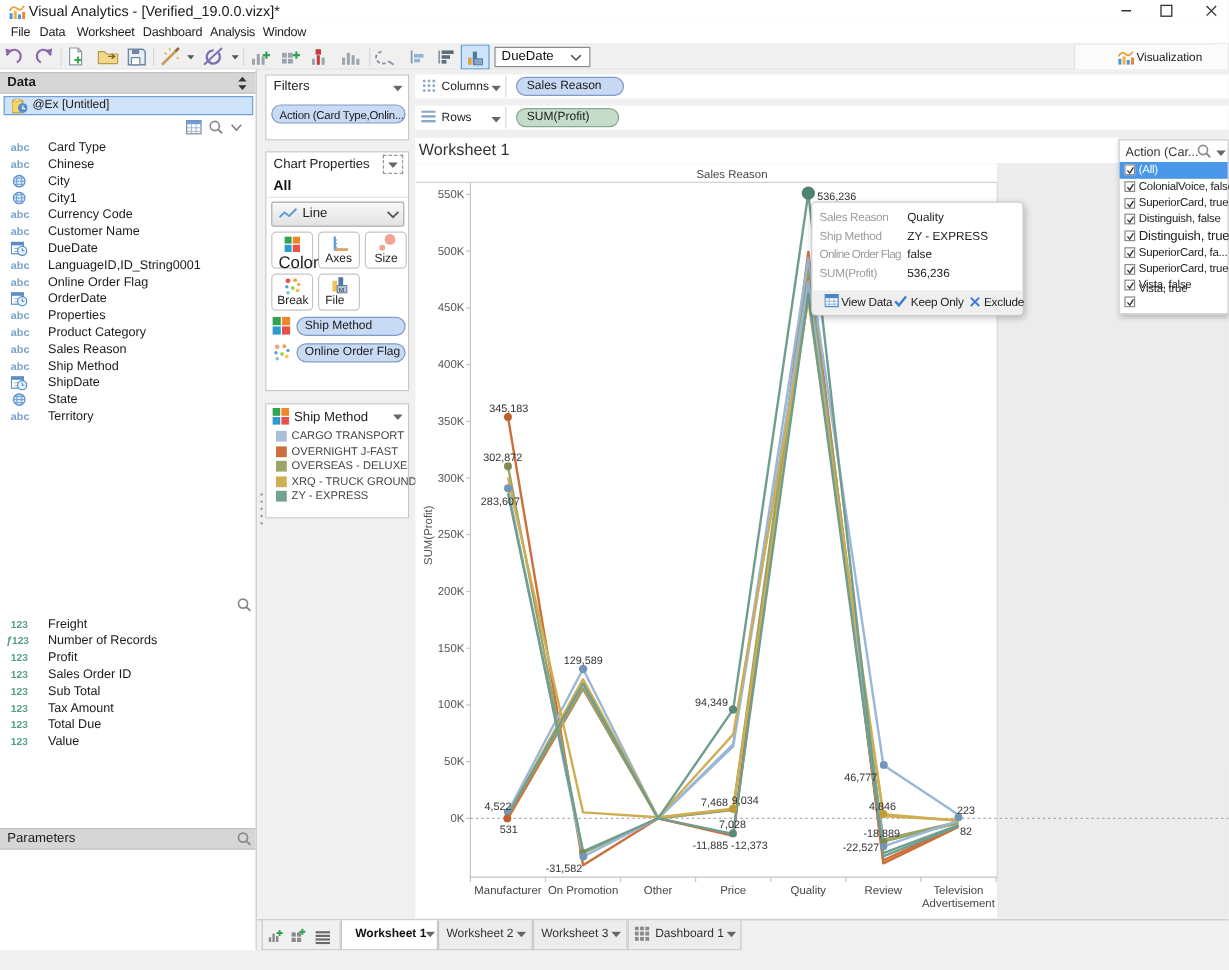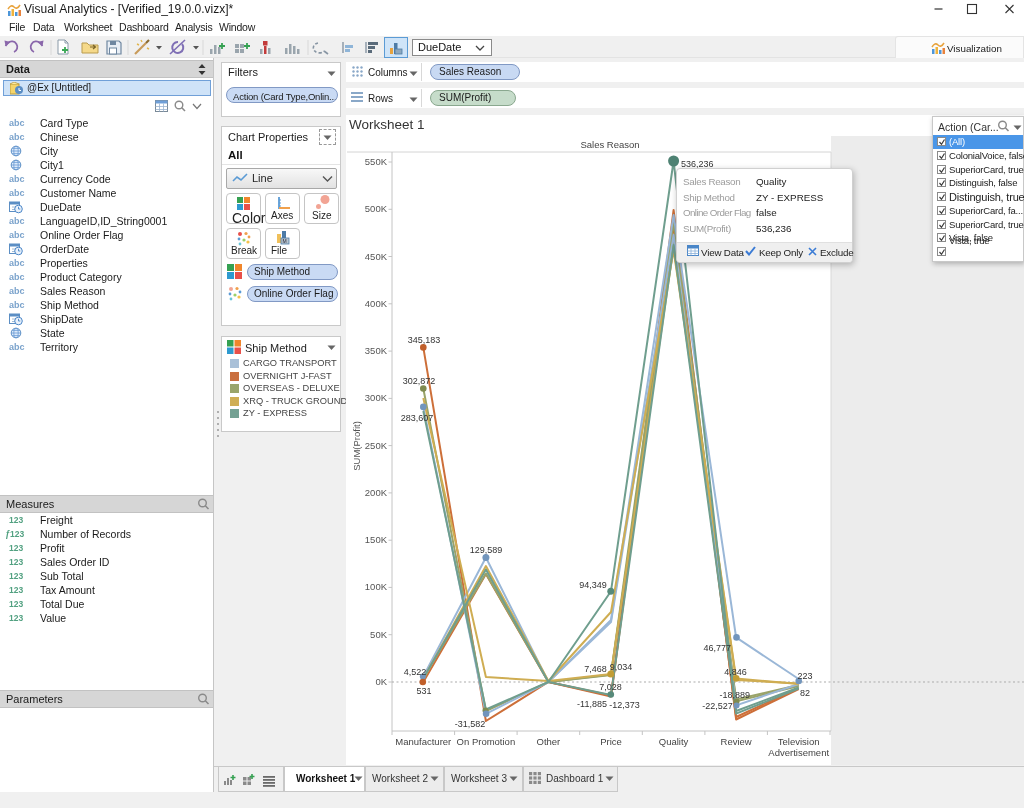--- a/index.html
+++ b/index.html
@@ -263,23 +263,20 @@
           <ellipse cx="6" cy="6" rx="2.2" ry="4.8" fill="none" stroke="#6a9bd4" stroke-width="0.8"></ellipse>
           <path d="M1.2 6 h9.6 M2.2 3.4 h7.6 M2.2 8.6 h7.6" stroke="#6a9bd4" stroke-width="0.8"></path>
         </svg>
         <span class="txt">State</span>
       </div>
   <div class="ditem" style="top:340px">
         <span class="icab" style="top:2px">abc</span>
         <span class="txt">Territory</span>
       </div>
   </div>
-  <div class="phead" style="top:495px;height:18px">
-      <span>Measures</span>
-    </div>
   <svg class="abs" style="left:197px;top:498px" width="14" height="13">
       <circle cx="5.5" cy="5" r="3.8" fill="none" stroke="#8a8a8a" stroke-width="1.4"></circle>
       <path d="M8.3 7.8 L11.5 11" stroke="#8a8a8a" stroke-width="1.6"></path>
     </svg>
   <div id="meas">
   <div class="ditem" style="top:513px">
         <span class="ic123" style="left:9px;top:2px">123</span>
         <span class="txt">Freight</span>
       </div>
   <div class="ditem" style="top:527px">

